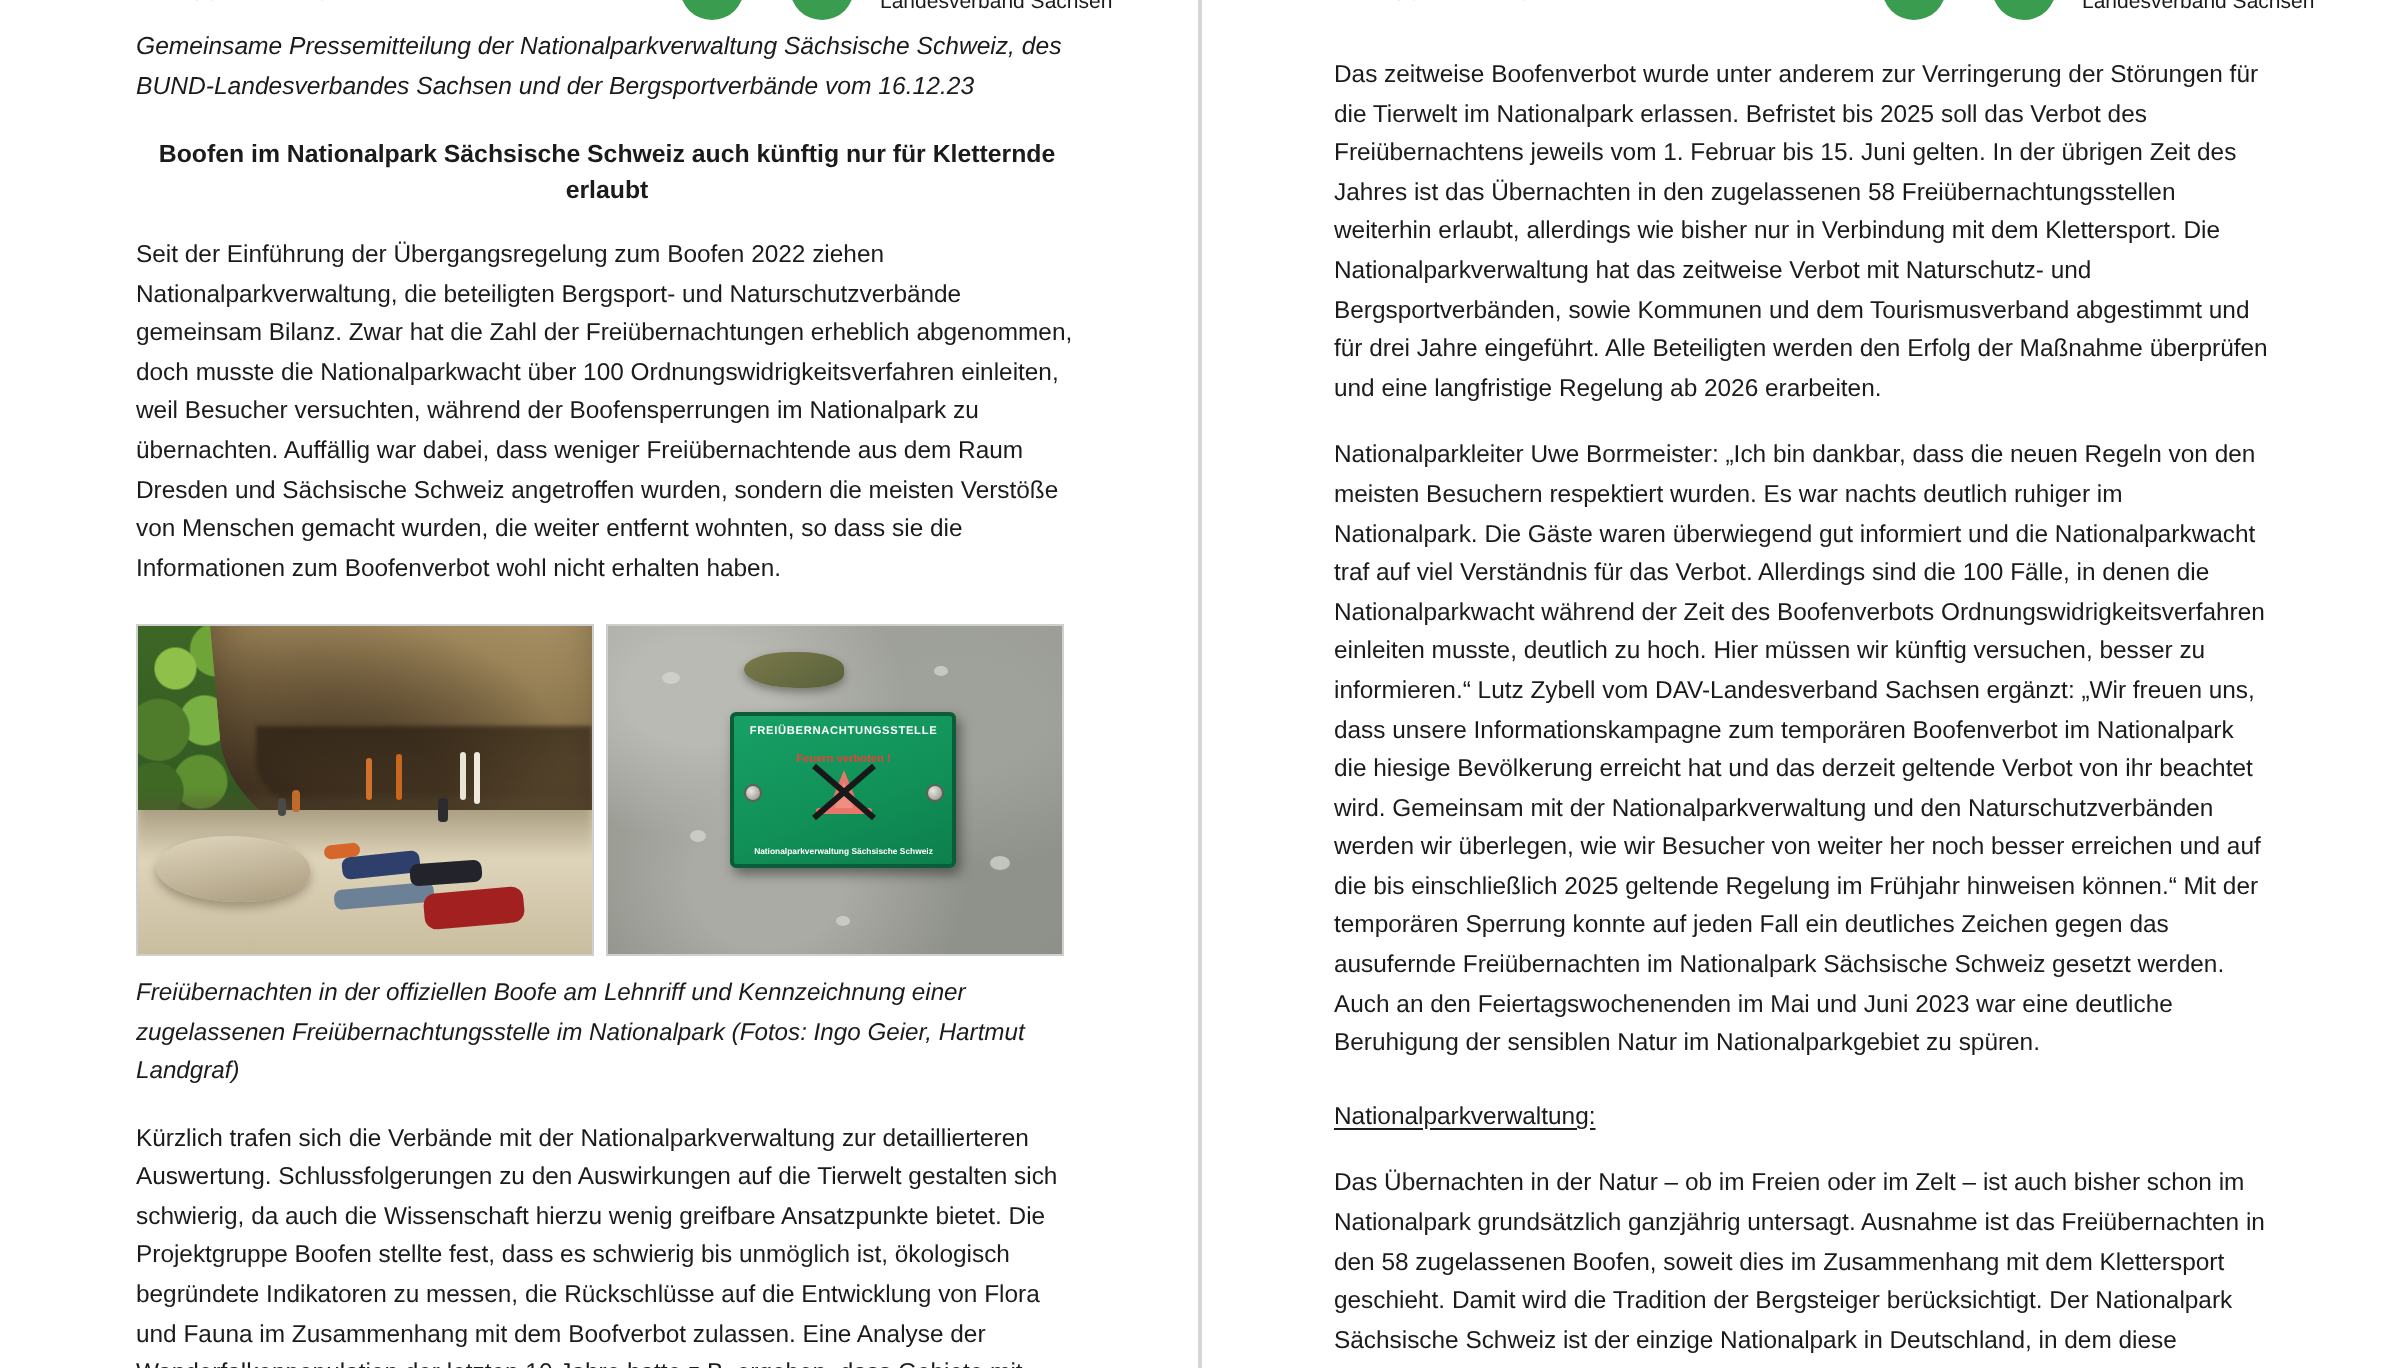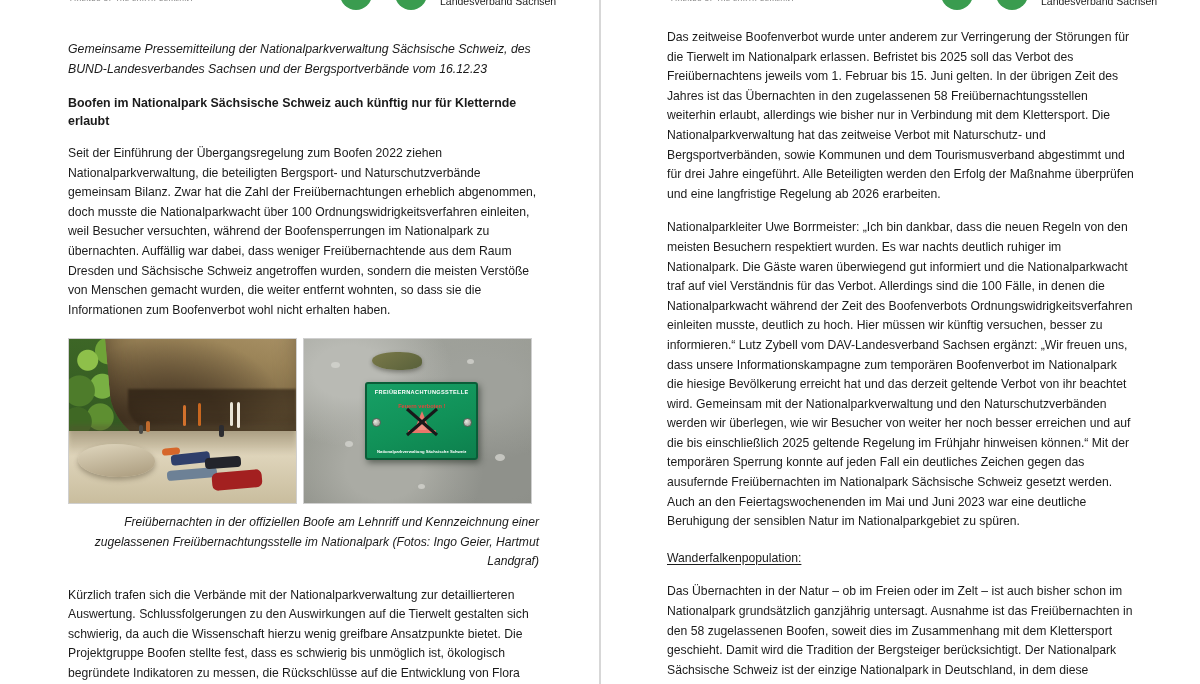--- a/index.html
+++ b/index.html
@@ -73,36 +73,36 @@
   .page-right .content {
     padding: 0 65px 0 66px;
   }
   p, .caption, .kicker, .subhead, .sub-underline {
     margin: 0;
   }
   .intro-italic {
     font-style: italic;
     font-size: 12.3px;
     line-height: 19.5px;
-    margin-top: 26px;
     text-align: left;
   }
   .headline {
     font-size: 14.6px;
     font-weight: bold;
     text-decoration: underline;
     text-underline-offset: 3px;
     margin-top: 17px;
     line-height: 20px;
   }
   .subhead {
     font-size: 12.4px;
     font-weight: bold;
     margin-top: 15px;
     line-height: 18px;
+    text-align: center;
   }
   .body-par {
     font-size: 12.2px;
     line-height: 19.6px;
     margin-top: 14px;
     text-align: left;
   }
   .photos {
     display: flex;
     gap: 6px;
@@ -252,21 +252,20 @@
     top: 46%;
   }
   .screw.left  { left: 4%; }
   .screw.right { right: 4%; }
 
   .caption {
     font-style: italic;
     font-size: 12.1px;
     line-height: 19.4px;
     margin-top: 9px;
-    text-align: right;
   }
   .sub-underline {
     font-size: 12.2px;
     line-height: 19.6px;
     margin-top: 17px;
     text-decoration: underline;
     text-underline-offset: 2px;
   }
   .rtop { }
 </style>
@@ -361,20 +360,20 @@
       <div class="logo-circle two"></div>
       <div class="lv-sachsen">Landesverband Sachsen</div>
     </div>
 
     <div class="content">
 
       <p class="body-par rtop">Das zeitweise Boofenverbot wurde unter anderem zur Verringerung der Störungen für die Tierwelt im Nationalpark erlassen. Befristet bis 2025 soll das Verbot des Freiübernachtens jeweils vom 1. Februar bis 15. Juni gelten. In der übrigen Zeit des Jahres ist das Übernachten in den zugelassenen 58 Freiübernachtungsstellen weiterhin erlaubt, allerdings wie bisher nur in Verbindung mit dem Klettersport. Die Nationalparkverwaltung hat das zeitweise Verbot mit Naturschutz- und Bergsportverbänden, sowie Kommunen und dem Tourismusverband abgestimmt und für drei Jahre eingeführt. Alle Beteiligten werden den Erfolg der Maßnahme überprüfen und eine langfristige Regelung ab 2026 erarbeiten.</p>
 
       <p class="body-par">Nationalparkleiter Uwe Borrmeister: „Ich bin dankbar, dass die neuen Regeln von den meisten Besuchern respektiert wurden. Es war nachts deutlich ruhiger im Nationalpark. Die Gäste waren überwiegend gut informiert und die Nationalparkwacht traf auf viel Verständnis für das Verbot. Allerdings sind die 100 Fälle, in denen die Nationalparkwacht während der Zeit des Boofenverbots Ordnungswidrigkeitsverfahren einleiten musste, deutlich zu hoch. Hier müssen wir künftig versuchen, besser zu informieren.“ Lutz Zybell vom DAV-Landesverband Sachsen ergänzt: „Wir freuen uns, dass unsere Informationskampagne zum temporären Boofenverbot im Nationalpark die hiesige Bevölkerung erreicht hat und das derzeit geltende Verbot von ihr beachtet wird. Gemeinsam mit der Nationalparkverwaltung und den Naturschutzverbänden werden wir überlegen, wie wir Besucher von weiter her noch besser erreichen und auf die bis einschließlich 2025 geltende Regelung im Frühjahr hinweisen können.“ Mit der temporären Sperrung konnte auf jeden Fall ein deutliches Zeichen gegen das ausufernde Freiübernachten im Nationalpark Sächsische Schweiz gesetzt werden. Auch an den Feiertagswochenenden im Mai und Juni 2023 war eine deutliche Beruhigung der sensiblen Natur im Nationalparkgebiet zu spüren.</p>
 
-      <p class="sub-underline">Wanderfalkenpopulation:</p>
+      <p class="sub-underline">Nationalparkverwaltung:</p>
 
       <p class="body-par">Das Übernachten in der Natur – ob im Freien oder im Zelt – ist auch bisher schon im Nationalpark grundsätzlich ganzjährig untersagt. Ausnahme ist das Freiübernachten in den 58 zugelassenen Boofen, soweit dies im Zusammenhang mit dem Klettersport geschieht. Damit wird die Tradition der Bergsteiger berücksichtigt. Der Nationalpark Sächsische Schweiz ist der einzige Nationalpark in Deutschland, in dem diese eingeschränkte Form der Freiübernachtung erlaubt ist. Doch Internet und Apps erleichtern heutzutage das Auffinden der Boofen und machen es für immer mehr Nichtkletterer attraktiv, im Nationalpark zu übernachten. Neben dem Fäkalien- und Erosionsproblem wächst auch die Zahl derer, die Feuer machen, mit Musikboxen die nächtliche Ruhezeit in der Natur stören und Müll hinterlassen. Immer mehr Menschen nutzen zudem nicht mehr nur die zugelassenen Boofen, sondern übernachten illegal im gesamten Nationalpark. Eine großflächige Einschränkung der Lebensräume der Wildtiere ist die Folge.</p>
 
     </div>
   </div>
 
 </div>
 
 </body></html>

